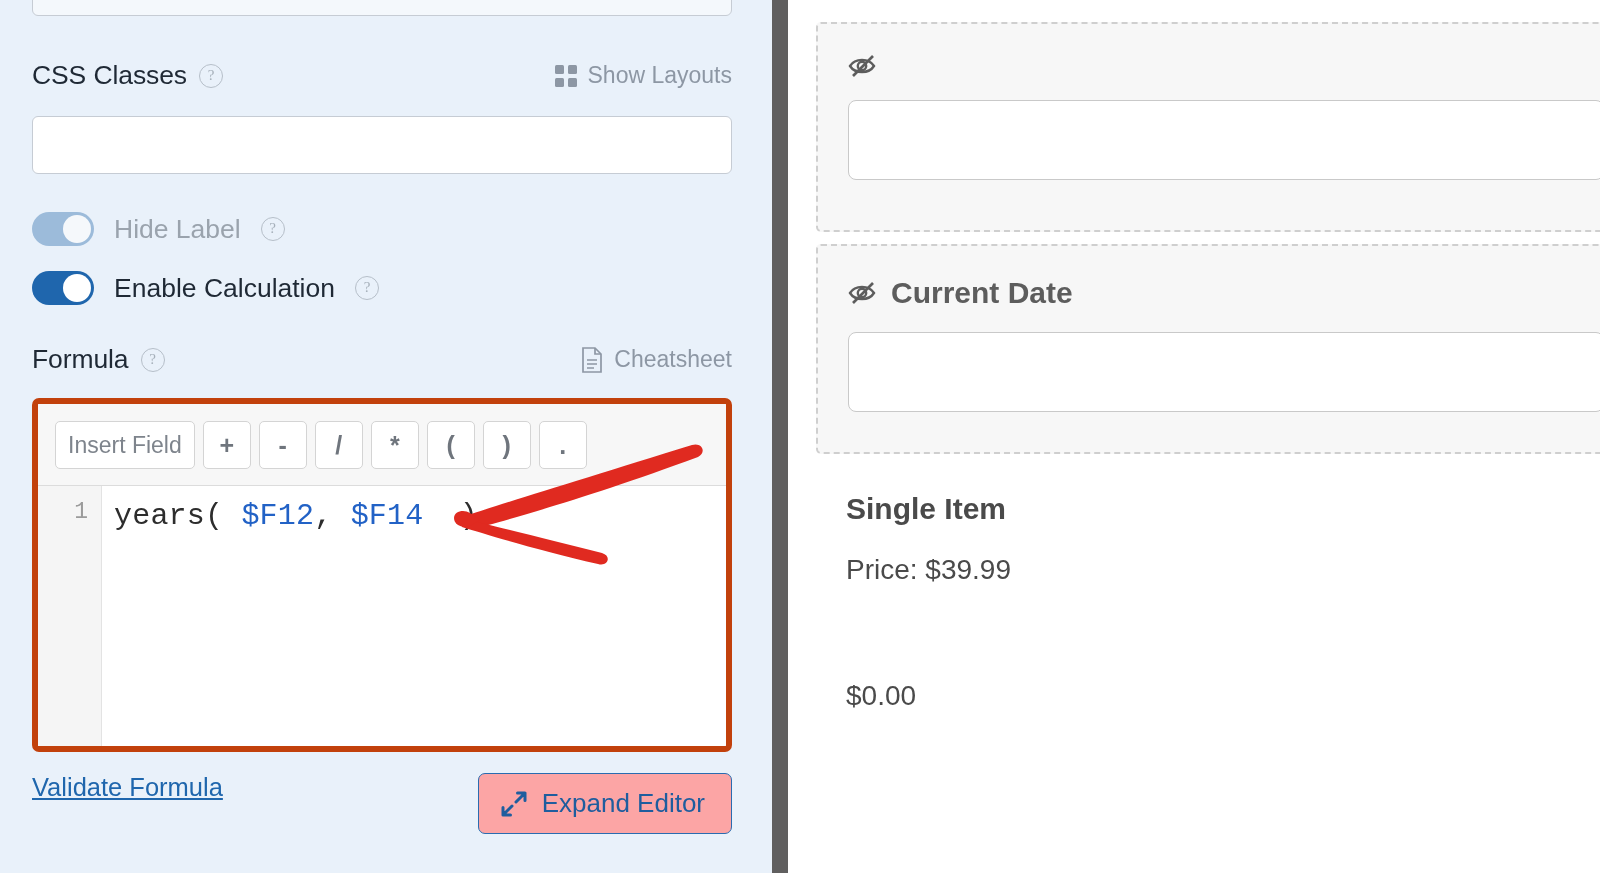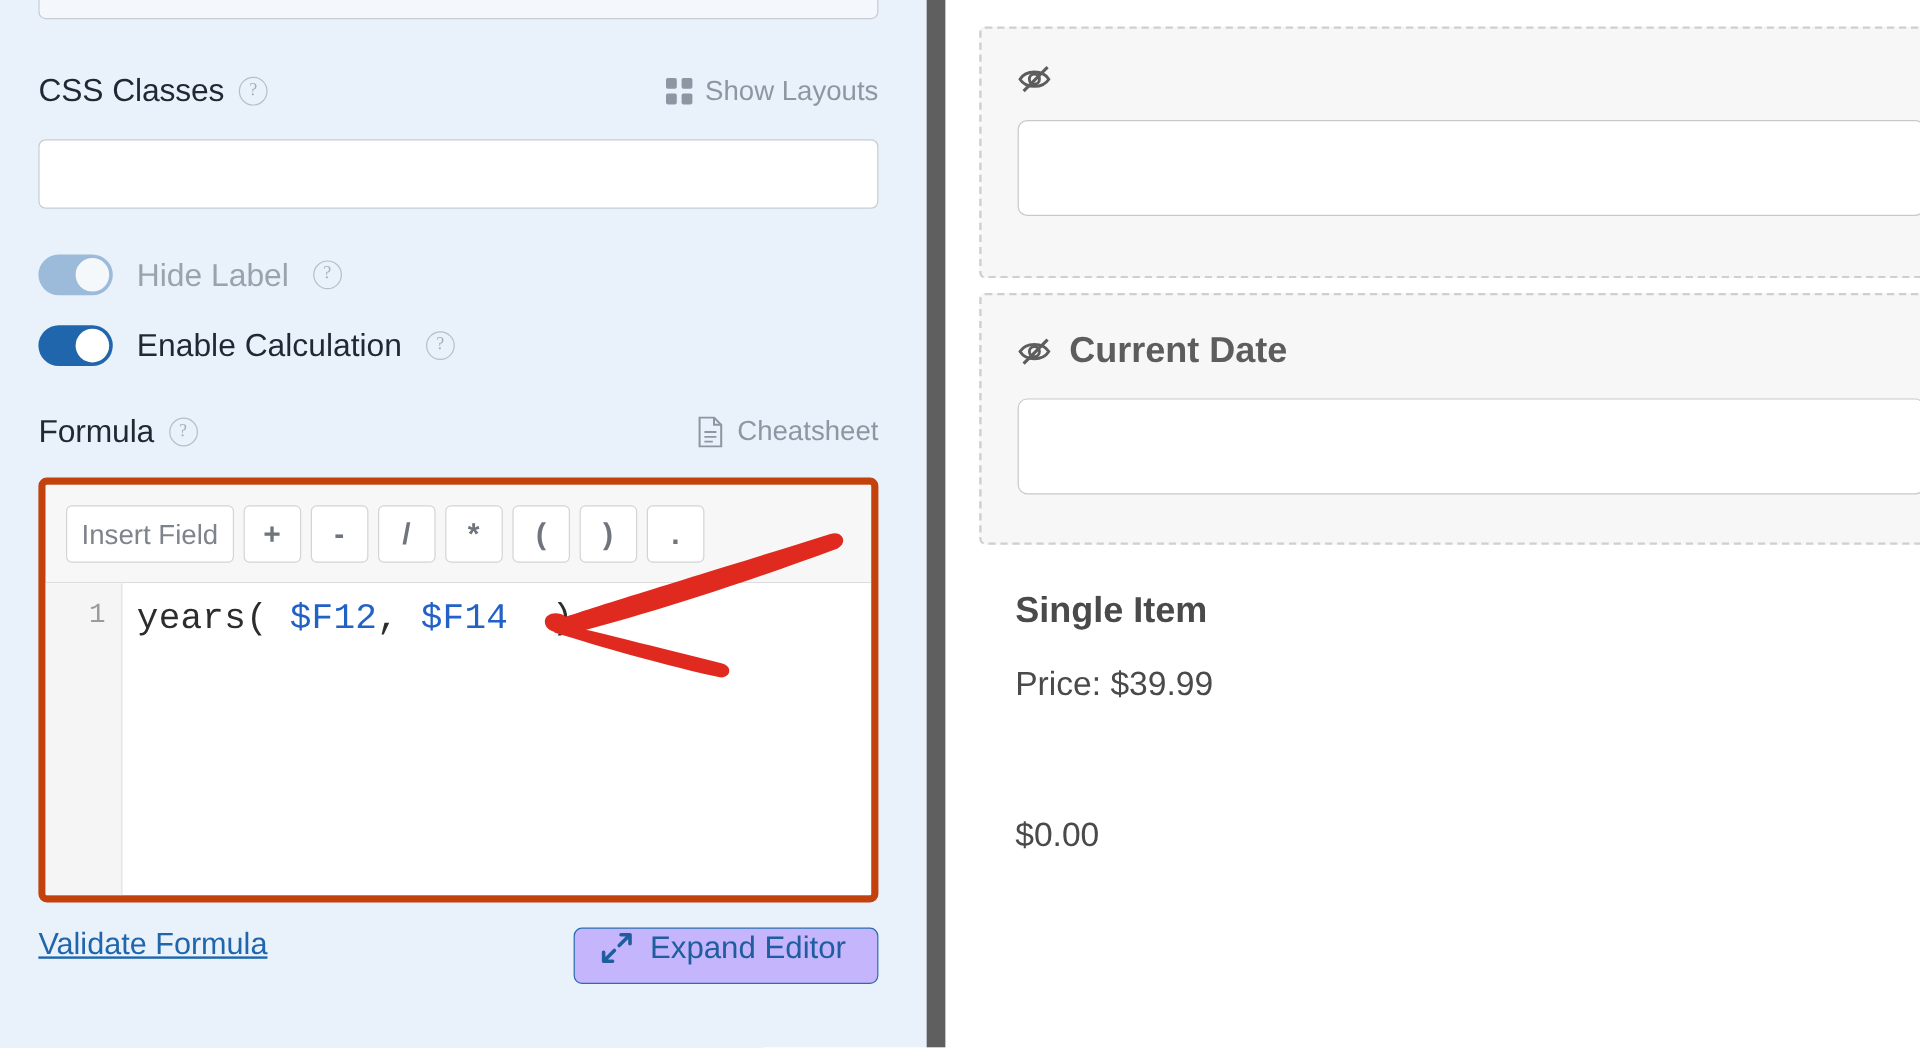--- a/index.html
+++ b/index.html
@@ -209,24 +209,24 @@
     text-decoration: underline;
     cursor: pointer;
   }
 
   .expand-btn {
     display: flex;
     align-items: center;
     gap: 15px;
     border: 1.6px solid #2a6cb0;
     border-radius: 7px;
-    background: #c4b5fd;
+    background: #fca5a5;
     color: #1f5d9e;
     font-size: 26px;
-    padding: 0 26px 14px 22px;
+    padding: 14px 26px 14px 22px;
     cursor: pointer;
     font-family: "Liberation Sans", sans-serif;
   }
   .expand-icon { width: 26px; height: 26px; display: block; }
 
   
   .preview-panel {
     position: relative;
     flex: 1;
     height: 873px;

